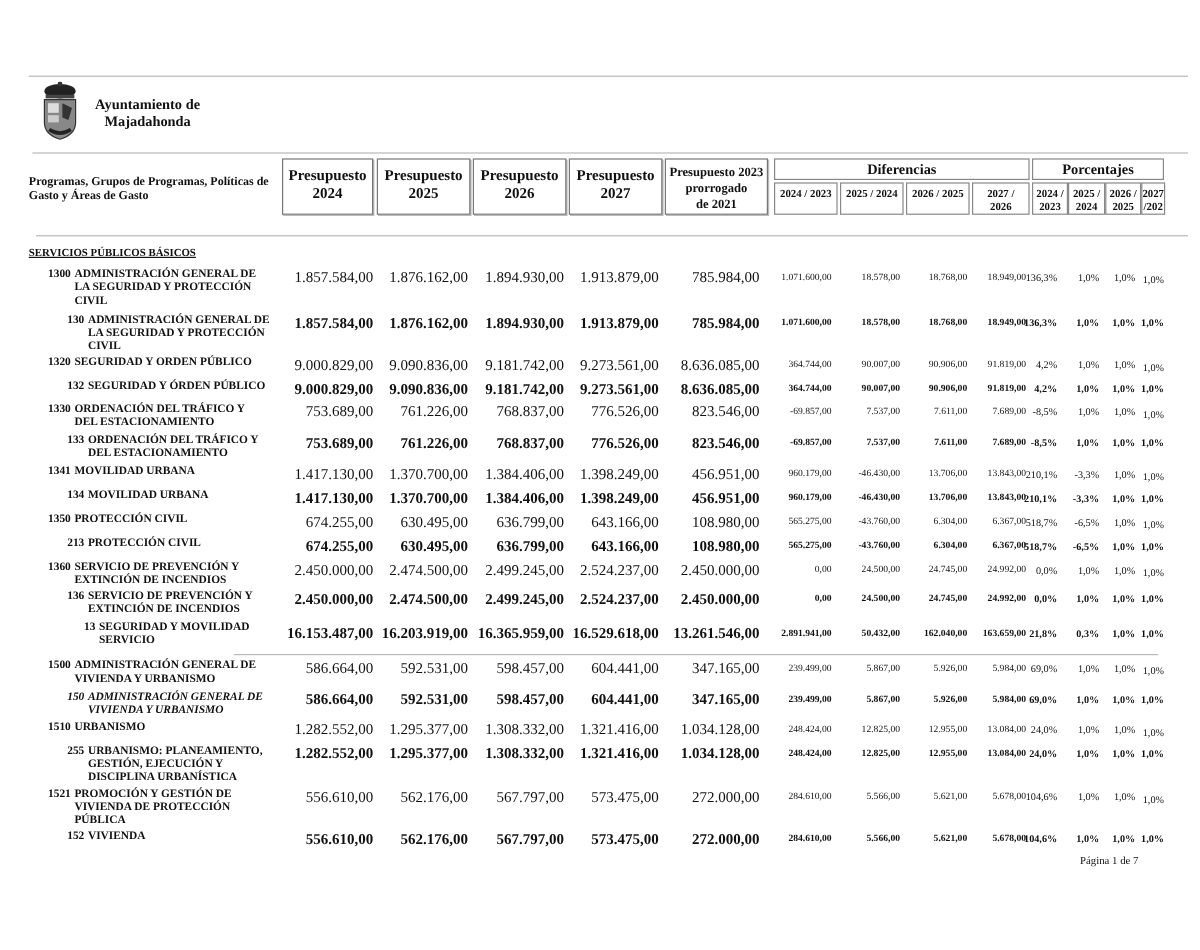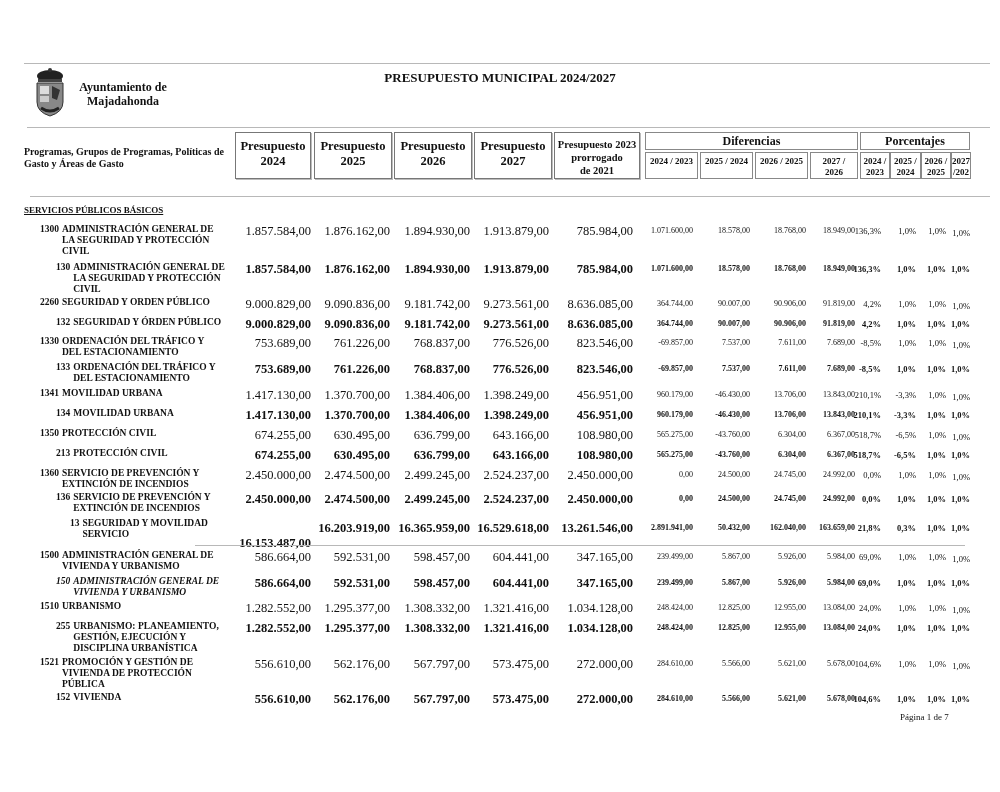--- a/index.html
+++ b/index.html
@@ -39,21 +39,20 @@
   <rect x="7" y="18" width="9" height="8" fill="#ddd"></rect>
   <rect x="7" y="28" width="9" height="6" fill="#ccc"></rect>
   <path d="M19 18 L27 22 L24 32 L19 30 Z" fill="#333"></path>
   <path d="M8 40 Q17 46 26 40" stroke="#222" stroke-width="3" fill="none"></path>
 </svg>
 <div class="org">
   <div>Ayuntamiento de</div>
   <div>Majadahonda</div>
 </div>
 <div class="title">
-  <div>PRESUPUESTO MUNICIPAL 2024/2027</div>
 </div>
 
 <div class="hr" style="left:27px;top:127px;width:963px;"></div>
 
 <div class="colhead-left">Programas, Grupos de Programas, Políticas de Gasto y Áreas de Gasto</div>
 
 <div class="hbox" style="left:235px;width:76px;">
   <div>Presupuesto</div>
   <div>2024</div>
 </div>
@@ -118,21 +117,21 @@
       <div class="dnum bold" style="left: 633px; width: 60px; top: 2px;">1.071.600,00</div>
       <div class="dnum bold" style="left: 690px; width: 60px; top: 2px;">18.578,00</div>
       <div class="dnum bold" style="left: 746px; width: 60px; top: 2px;">18.768,00</div>
       <div class="dnum bold" style="left: 795px; width: 60px; top: 2px;">18.949,00</div>
       <div class="pct bold" style="left: 847px; width: 34px; top: 2px;">136,3%</div>
       <div class="pct bold" style="left: 882px; width: 34px; top: 2px;">1,0%</div>
       <div class="pct bold" style="left: 912px; width: 34px; top: 2px;">1,0%</div>
       <div class="pct bold" style="left: 936px; width: 34px; top: 2px;">1,0%</div>
     </div>
     <div class="row" style="top: 297px;">
-      <div class="lbl" style="left: 40px; width: 192px; text-indent: 0px;"><span class="code" style="margin-right: 3px;">2260</span><span class="name" style="width: 162px;">SEGURIDAD Y ORDEN PÚBLICO</span></div>
+      <div class="lbl" style="left: 40px; width: 192px; text-indent: 0px;"><span class="code" style="margin-right: 3px;">1320</span><span class="name" style="width: 162px;">SEGURIDAD Y ORDEN PÚBLICO</span></div>
       <div class="num" style="left: 221px; width: 90px; top: 0px;">9.000.829,00</div>
       <div class="num" style="left: 300px; width: 90px; top: 0px;">9.090.836,00</div>
       <div class="num" style="left: 380px; width: 90px; top: 0px;">9.181.742,00</div>
       <div class="num" style="left: 459px; width: 90px; top: 0px;">9.273.561,00</div>
       <div class="num" style="left: 543px; width: 90px; top: 0px;">8.636.085,00</div>
       <div class="dnum" style="left: 633px; width: 60px; top: 2px;">364.744,00</div>
       <div class="dnum" style="left: 690px; width: 60px; top: 2px;">90.007,00</div>
       <div class="dnum" style="left: 746px; width: 60px; top: 2px;">90.906,00</div>
       <div class="dnum" style="left: 795px; width: 60px; top: 2px;">91.819,00</div>
       <div class="pct" style="left: 847px; width: 34px; top: 2px;">4,2%</div>
@@ -279,21 +278,21 @@
       <div class="dnum bold" style="left: 690px; width: 60px; top: 2px;">24.500,00</div>
       <div class="dnum bold" style="left: 746px; width: 60px; top: 2px;">24.745,00</div>
       <div class="dnum bold" style="left: 795px; width: 60px; top: 2px;">24.992,00</div>
       <div class="pct bold" style="left: 847px; width: 34px; top: 2px;">0,0%</div>
       <div class="pct bold" style="left: 882px; width: 34px; top: 2px;">1,0%</div>
       <div class="pct bold" style="left: 912px; width: 34px; top: 2px;">1,0%</div>
       <div class="pct bold" style="left: 936px; width: 34px; top: 2px;">1,0%</div>
     </div>
     <div class="row" style="top: 518px;">
       <div class="lbl" style="left: 70px; width: 162px; text-indent: 0px;"><span class="code" style="margin-right: 3px;">13</span><span class="name" style="width: 144px;">SEGURIDAD Y MOVILIDAD SERVICIO</span></div>
-      <div class="num bold" style="left: 221px; width: 90px; top: 18px;">16.153.487,00</div>
+      <div class="num bold" style="left: 221px; width: 90px; top: 3px;">16.153.487,00</div>
       <div class="num bold" style="left: 300px; width: 90px; top: 3px;">16.203.919,00</div>
       <div class="num bold" style="left: 380px; width: 90px; top: 3px;">16.365.959,00</div>
       <div class="num bold" style="left: 459px; width: 90px; top: 3px;">16.529.618,00</div>
       <div class="num bold" style="left: 543px; width: 90px; top: 3px;">13.261.546,00</div>
       <div class="dnum bold" style="left: 633px; width: 60px; top: 5px;">2.891.941,00</div>
       <div class="dnum bold" style="left: 690px; width: 60px; top: 5px;">50.432,00</div>
       <div class="dnum bold" style="left: 746px; width: 60px; top: 5px;">162.040,00</div>
       <div class="dnum bold" style="left: 795px; width: 60px; top: 5px;">163.659,00</div>
       <div class="pct bold" style="left: 847px; width: 34px; top: 5px;">21,8%</div>
       <div class="pct bold" style="left: 882px; width: 34px; top: 5px;">0,3%</div>

